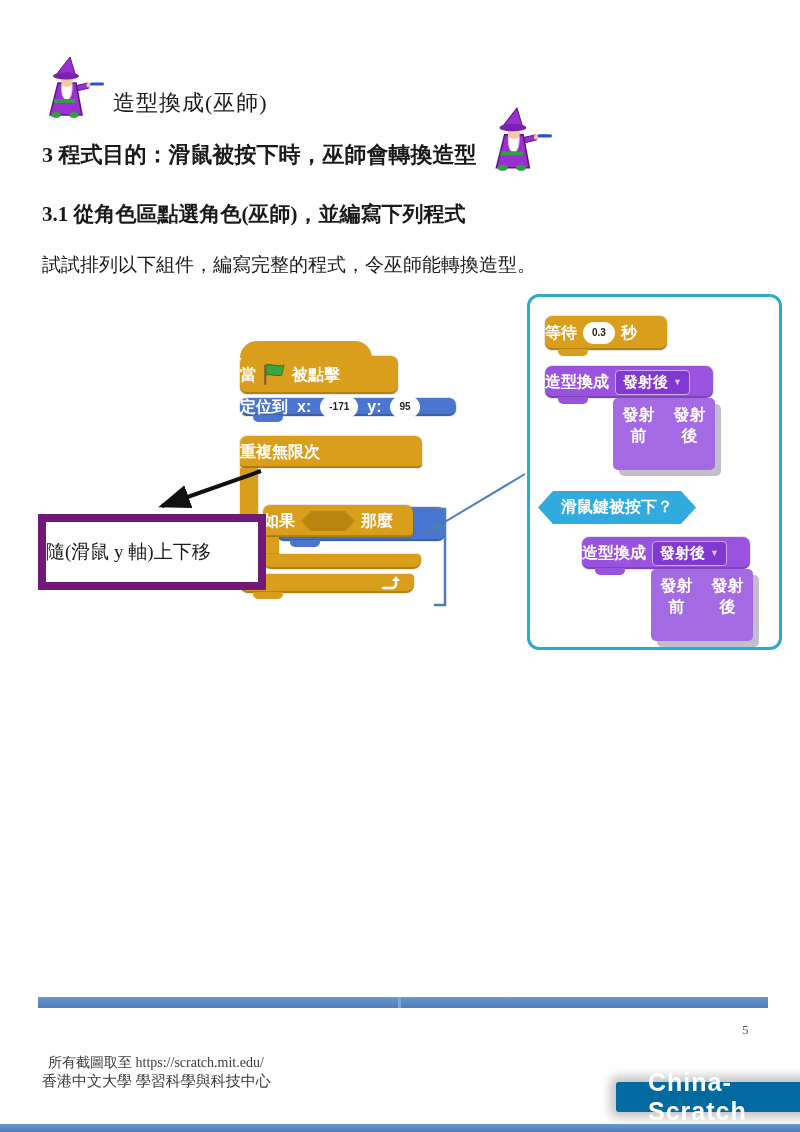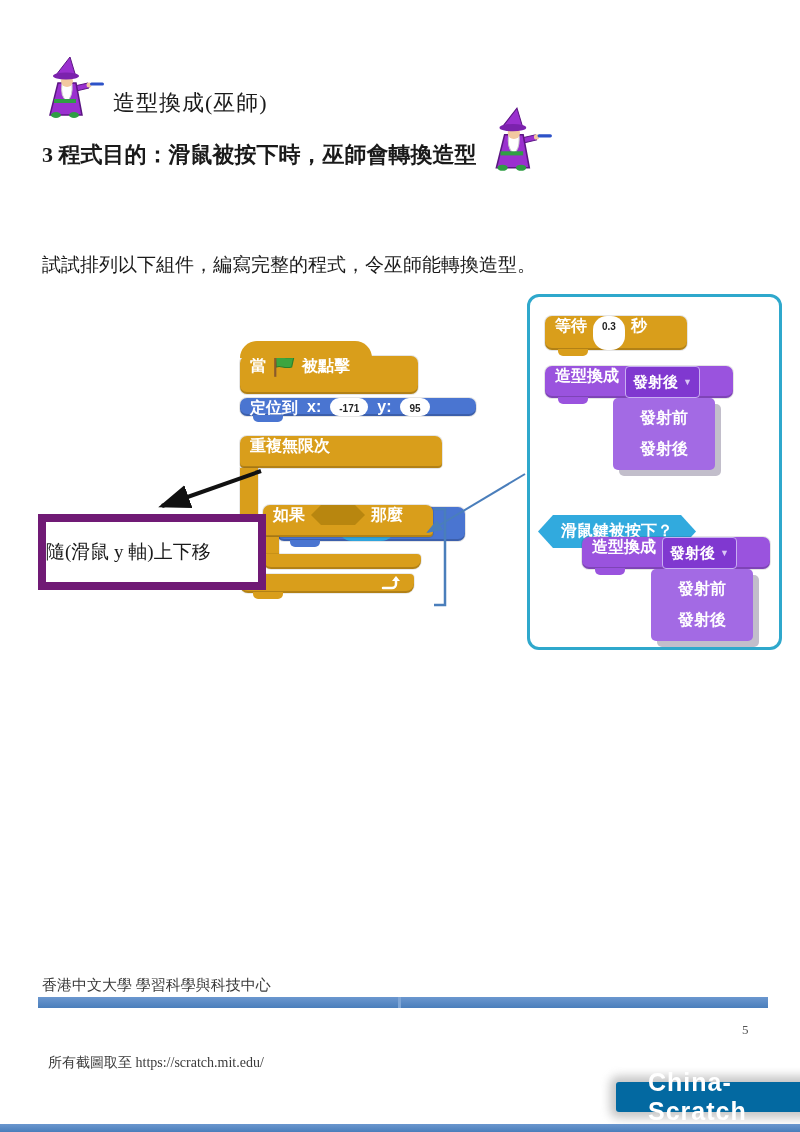--- a/index.html
+++ b/index.html
@@ -7,21 +7,21 @@
         font-family:"Liberation Serif","DejaVu Serif",serif;color:#1a1a1a;}
   .abs{position:absolute;}
 
   
   .doc-title{font-size:22px;letter-spacing:1px;}
   .h3{font-size:22px;font-weight:bold;}
   .h31{font-size:21px;font-weight:bold;}
   .body-text{font-size:19px;}
 
   
-  .block{position:absolute;display:flex;gap:6px;padding:0 10px;border-radius:7px;
+  .block{position:absolute;display:flex;align-items:center;gap:6px;padding:0 0;border-radius:7px;
          color:#fff;font:bold 16px "Liberation Sans","DejaVu Sans",sans-serif;
          box-shadow:inset 0 -2px 0 rgba(0,0,0,.18),0 0 0 1px rgba(0,0,0,.10);}
   .gold{background:#d99e1b;}
   .blue{background:#4a75d1;}
   .purple{background:#9a53de;}
   .hat::before{content:"";position:absolute;left:0;top:-15px;width:132px;height:17px;background:#d99e1b;
                border-radius:66px 66px 0 0;}
   .nub::after{content:"";position:absolute;left:13px;bottom:-6px;width:30px;height:7px;background:inherit;
               border-radius:0 0 5px 5px;}
   .arm{position:absolute;background:#d99e1b;box-shadow:0 0 0 1px rgba(0,0,0,.08);}
@@ -34,21 +34,21 @@
   .hexhole{width:54px;height:20px;background:#b8860f;
            clip-path:polygon(10px 0,calc(100% - 10px) 0,100% 50%,calc(100% - 10px) 100%,10px 100%,0 50%);}
   .hexa{position:absolute;display:flex;align-items:center;justify-content:center;color:#fff;
         font:bold 16px "Liberation Sans","DejaVu Sans",sans-serif;background:#31aade;
         clip-path:polygon(15px 0,calc(100% - 15px) 0,100% 50%,calc(100% - 15px) 100%,15px 100%,0 50%);
         filter:drop-shadow(0 0 1px #136f9e) drop-shadow(0 0 1px #136f9e);}
   .dd{display:flex;align-items:center;gap:5px;background:#8038d0;border:1px solid #c9aef2;border-radius:4px;
       padding:2px 7px;font-size:15px;}
   .tri{font-size:9px;color:#d9c7f5;line-height:1;}
   .menu{position:absolute;background:#a36ae4;border-radius:5px;box-shadow:6px 6px 0 rgba(120,110,140,.45);
-        display:flex;flex-direction:column;justify-content:space-evenly;padding:3px 0;}
+        display:flex;flex-direction:row;justify-content:space-evenly;padding:3px 0;}
   .mi{color:#fff;font:bold 16px "Liberation Sans","DejaVu Sans",sans-serif;text-align:center;padding:4px 8px;}
 
   
   .panel{position:absolute;border:3px solid #2fa8cc;border-radius:12px;background:#fff;}
   .callout{position:absolute;border:8px solid #701a75;background:#fff;display:flex;align-items:center;
            font-size:19px;padding-left:0;}
   .overlay{position:absolute;left:0;top:0;pointer-events:none;}
 
   
   .bar{position:absolute;background:linear-gradient(#6b97cf,#4a7ebb);}
@@ -91,20 +91,21 @@
       <path d="M26 26 Q24 40 31 44 Q37 40 36 27 Z" fill="#fff" stroke="#ccc"></path>
       <circle cx="31" cy="24" r="6" fill="#f2c9a0"></circle>
       <path d="M20 18 L34 0 L40 20 Z" fill="#9a30cf" stroke="#5c1683"></path>
       <ellipse cx="30" cy="19" rx="13" ry="3.5" fill="#7b22ad"></ellipse>
       <rect x="18" y="42" width="22" height="4" fill="#2f9e44"></rect>
       <ellipse cx="20" cy="58" rx="5" ry="3" fill="#2f9e44"></ellipse>
       <ellipse cx="38" cy="58" rx="5" ry="3" fill="#2f9e44"></ellipse>
     </svg>
   </div>
 
+  <div class="abs h31" style="left:42px;top:200px;width:600px;">3.1 從角色區點選角色(巫師)，並編寫下列程式</div>
   <div class="abs body-text" style="left:42px;top:252px;width:640px;">試試排列以下組件，編寫完整的程式，令巫師能轉換造型。</div>
 
   <div class="block gold hat" style="left:240px;top:356px;width:158px;height:38px;">
     <span>當</span>
     <span style="display:flex;">
       <svg width="24" height="22" viewBox="0 0 22 20">
         <path d="M3 1 C8 -1 12 3 20 1 L18 10 C11 12 8 8 4 10 Z" fill="#3da53f" stroke="#2a7e2c"></path>
         <line x1="3" y1="1" x2="3" y2="19" stroke="#8a5a2b" stroke-width="2"></line>
       </svg>
     </span>
@@ -162,21 +163,21 @@
     <span class="dd">
       <span>發射後</span>
       <span class="tri">▼</span>
     </span>
   </div>
   <div class="menu" style="left:613px;top:398px;width:102px;height:66px;">
     <div class="mi">發射前</div>
     <div class="mi">發射後</div>
   </div>
 
-  <div class="hexa" style="left:538px;top:491px;width:158px;height:33px;margin-top:24px;">
+  <div class="hexa" style="left:538px;top:491px;width:158px;height:33px;">
     <span>滑鼠鍵被按下？</span>
   </div>
 
   <div class="block purple nub" style="left:582px;top:537px;width:168px;height:32px;">
     <span>造型換成</span>
     <span class="dd">
       <span>發射後</span>
       <span class="tri">▼</span>
     </span>
   </div>
@@ -195,20 +196,20 @@
       </marker>
     </defs>
     <line x1="261" y1="471" x2="162" y2="506" stroke="#111" stroke-width="4" marker-end="url(#mblack)"></line>
     <line x1="525" y1="474" x2="428" y2="532" stroke="#4a7ebb" stroke-width="2" marker-end="url(#mblue)"></line>
     <path d="M434,509 H445 V605 H434" stroke="#4a7ebb" stroke-width="2.5" fill="none"></path>
   </svg>
 
   <div class="bar" style="left:38px;top:997px;width:730px;height:11px;"></div>
   <div class="bar-seam" style="left:398px;top:997px;width:3px;height:11px;"></div>
 
-  <div class="abs footer-text" style="left:42px;top:976px;">香港中文大學 學習科學與科技中心</div>
+  <div class="abs footer-text" style="left:42px;top:1072px;">香港中文大學 學習科學與科技中心</div>
   <div class="abs page-num" style="left:742px;top:1022px;">5</div>
   <div class="abs footer-text" style="left:48px;top:1054px;font-size:14px;">所有截圖取至 https://scratch.mit.edu/</div>
 
   <div class="watermark" style="left:616px;top:1082px;width:182px;height:30px;">China-Scratch</div>
 
   <div class="bar" style="left:0;top:1124px;width:800px;height:8px;"></div>
 </div>
 
 </body></html>

